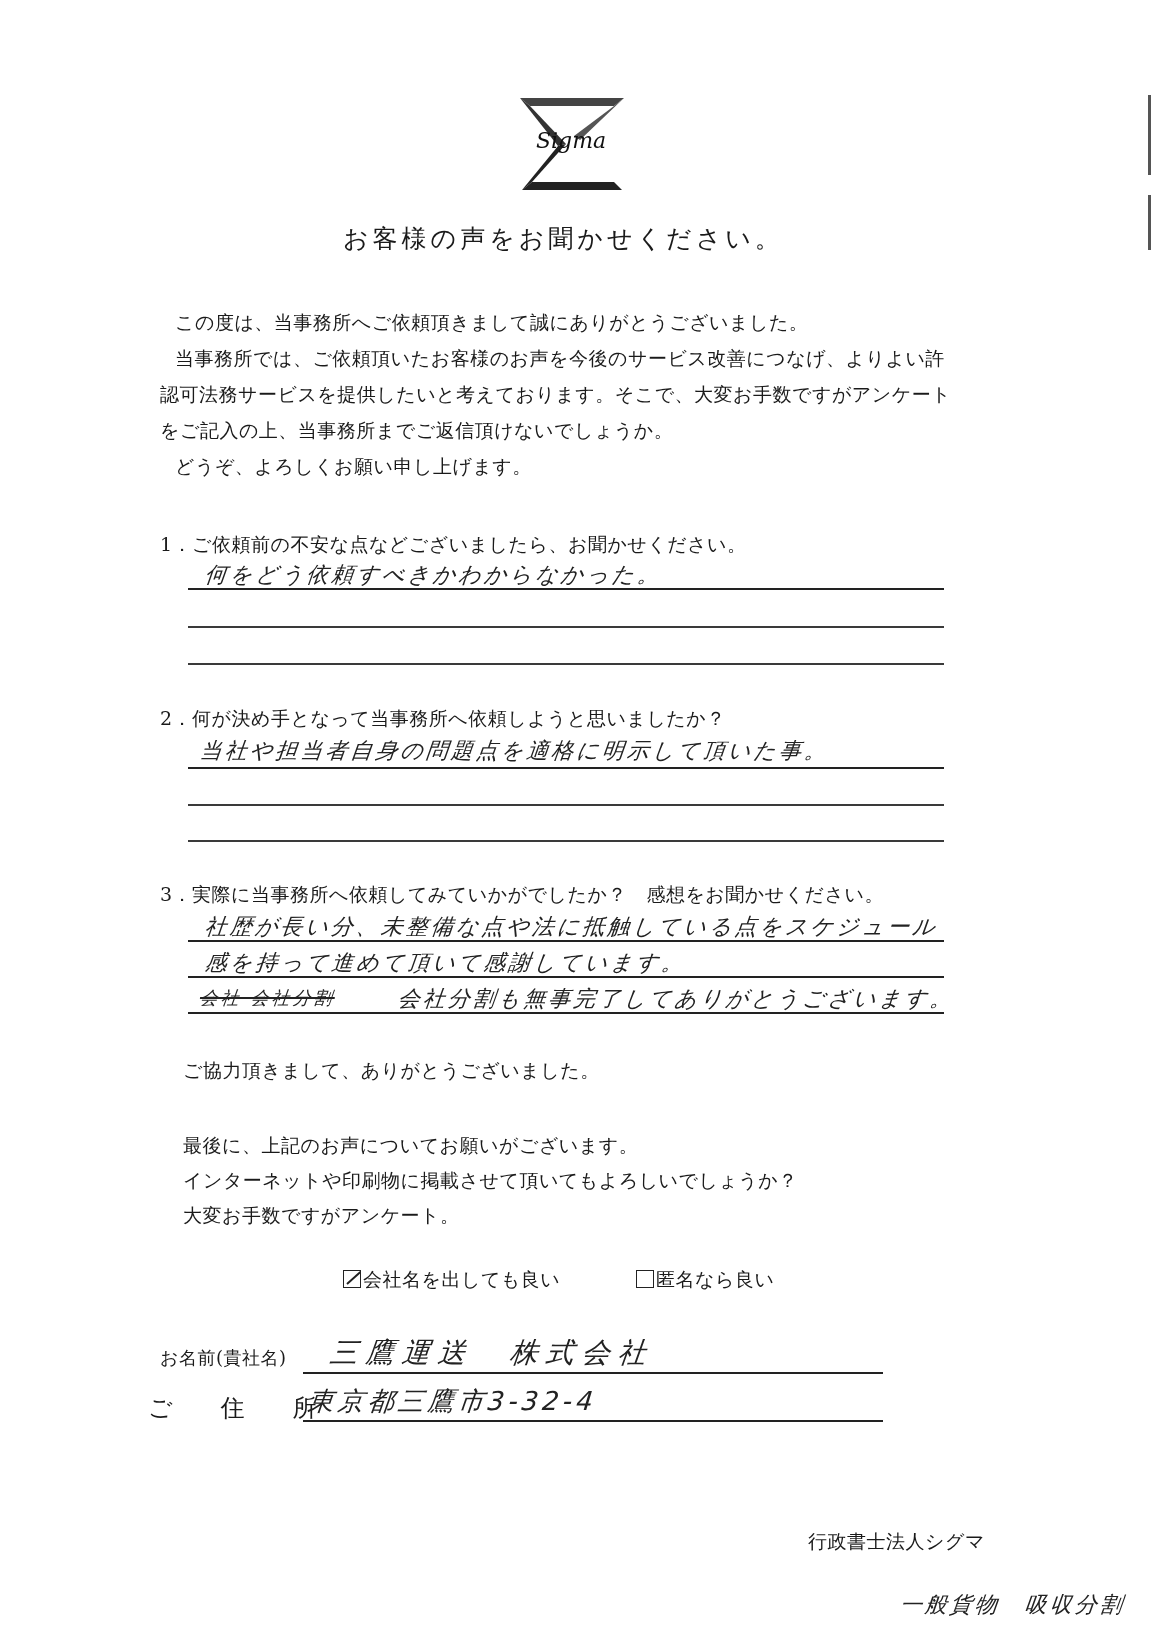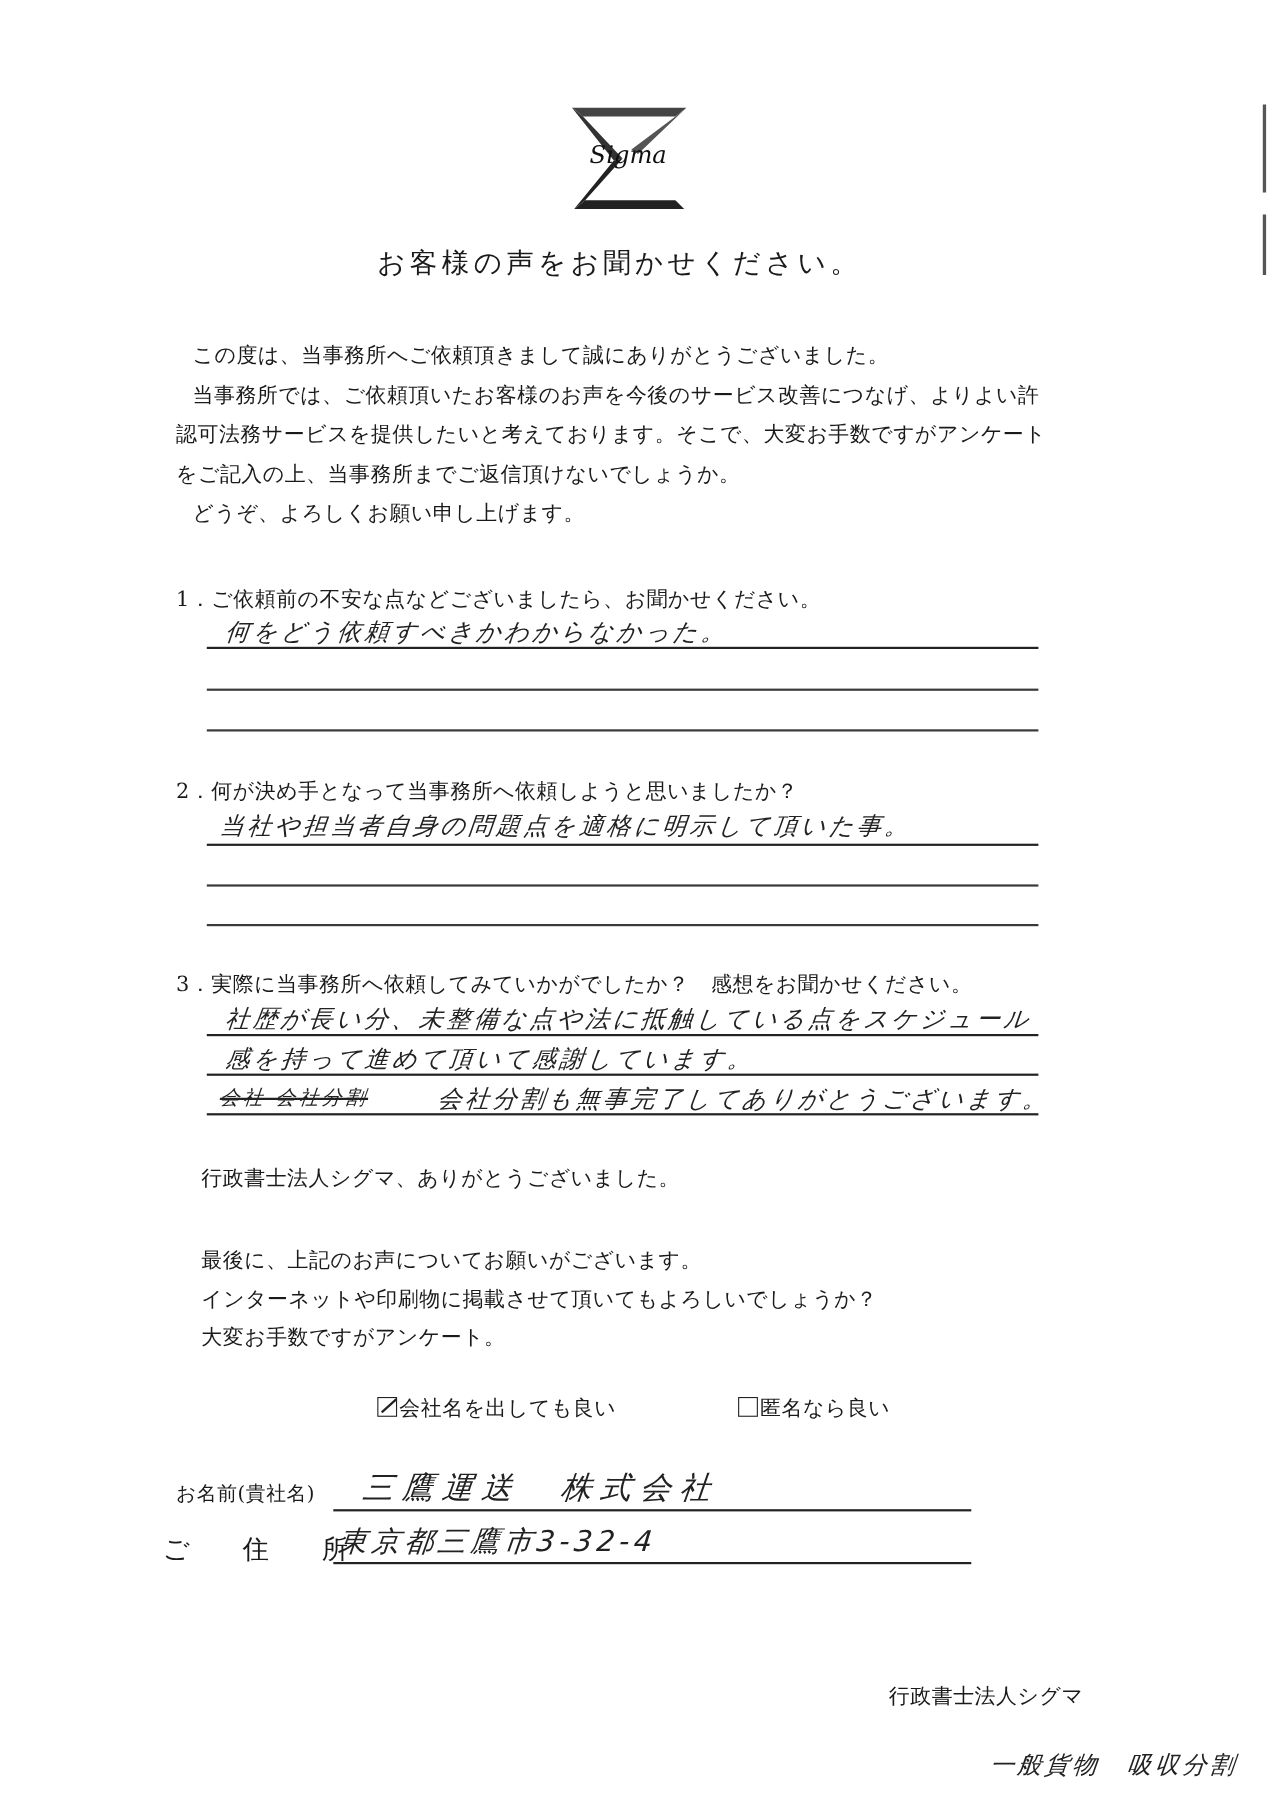--- a/index.html
+++ b/index.html
@@ -57,30 +57,30 @@
 
 <div class="abs print" style="left:160px; top:882px;">3．実際に当事務所へ依頼してみていかがでしたか？　感想をお聞かせください。</div>
 <div class="abs hand" style="left:205px; top:912px;">社歴が長い分、未整備な点や法に抵触している点をスケジュール</div>
 <div class="rule" style="left:188px; top:940px; width:756px;"></div>
 <div class="abs hand" style="left:205px; top:948px;">感を持って進めて頂いて感謝しています。</div>
 <div class="rule" style="left:188px; top:976px; width:756px;"></div>
 <div class="abs hand strike" style="left:200px; top:986px; font-size:18px;">会社 会社分割</div>
 <div class="abs hand" style="left:398px; top:984px;">会社分割も無事完了してありがとうございます。</div>
 <div class="rule" style="left:188px; top:1012px; width:756px;"></div>
 
-<div class="abs print" style="left:183px; top:1058px;">行政書士法人シグマ、ありがとうございました。</div>
+<div class="abs print" style="left:183px; top:1058px;">ご協力頂きまして、ありがとうございました。</div>
 
 <div class="abs print" style="left:183px; top:1133px;">最後に、上記のお声についてお願いがございます。</div>
 <div class="abs print" style="left:183px; top:1168px;">インターネットや印刷物に掲載させて頂いてもよろしいでしょうか？</div>
 <div class="abs print" style="left:183px; top:1203px;">大変お手数ですがアンケート。</div>
 
 <div class="abs print" style="left:343px; top:1267px;font-family:Liberation Mono, monospace;">
   <span class="chk checked"></span><span>会社名を出しても良い</span>
 </div>
-<div class="abs print" style="left:671px; top:1267px;text-align:right;">
+<div class="abs print" style="left:636px; top:1267px;text-align:right;">
   <span class="chk"></span><span>匿名なら良い</span>
 </div>
 
 <div class="abs print" style="left:160px; top:1346px; font-size:18px;">お名前(貴社名)</div>
 <div class="abs hand" style="left:330px; top:1334px; font-size:28px; letter-spacing:8px;">三鷹運送　株式会社</div>
 <div class="rule" style="left:303px; top:1372px; width:580px;"></div>
 
 <div class="abs print" style="left:148px; top:1392px; font-size:24px; letter-spacing:12px;">ご　住　所</div>
 <div class="abs hand" style="left:308px; top:1384px; font-size:26px; letter-spacing:4px;">東京都三鷹市3-32-4</div>
 <div class="rule" style="left:303px; top:1420px; width:580px;"></div>

